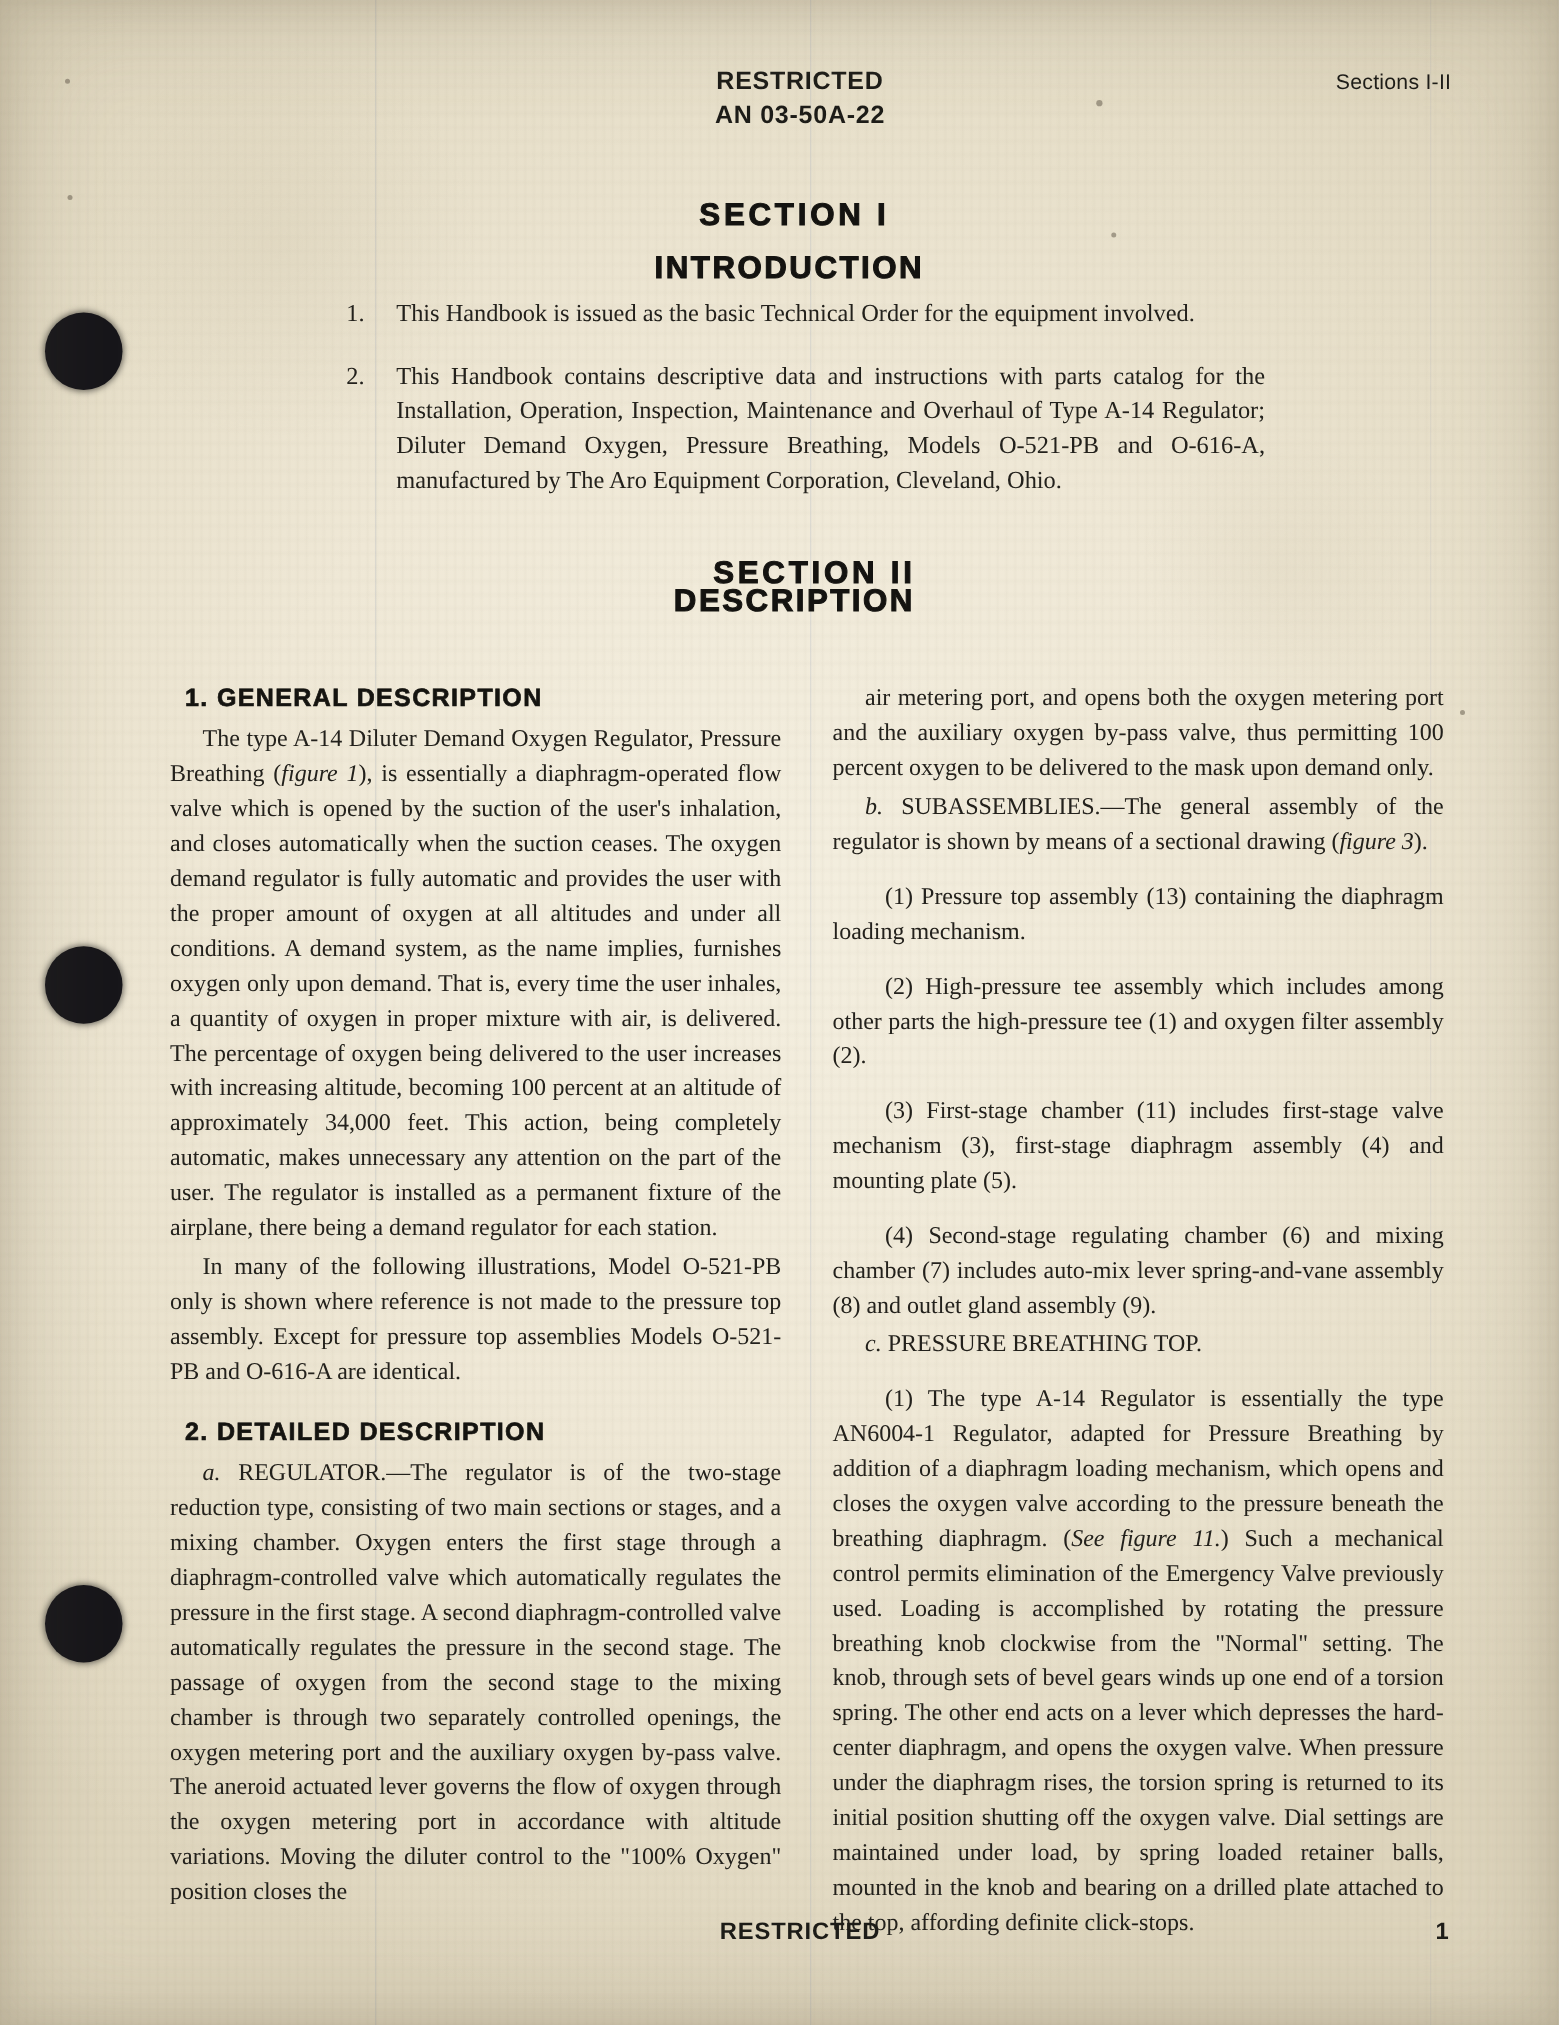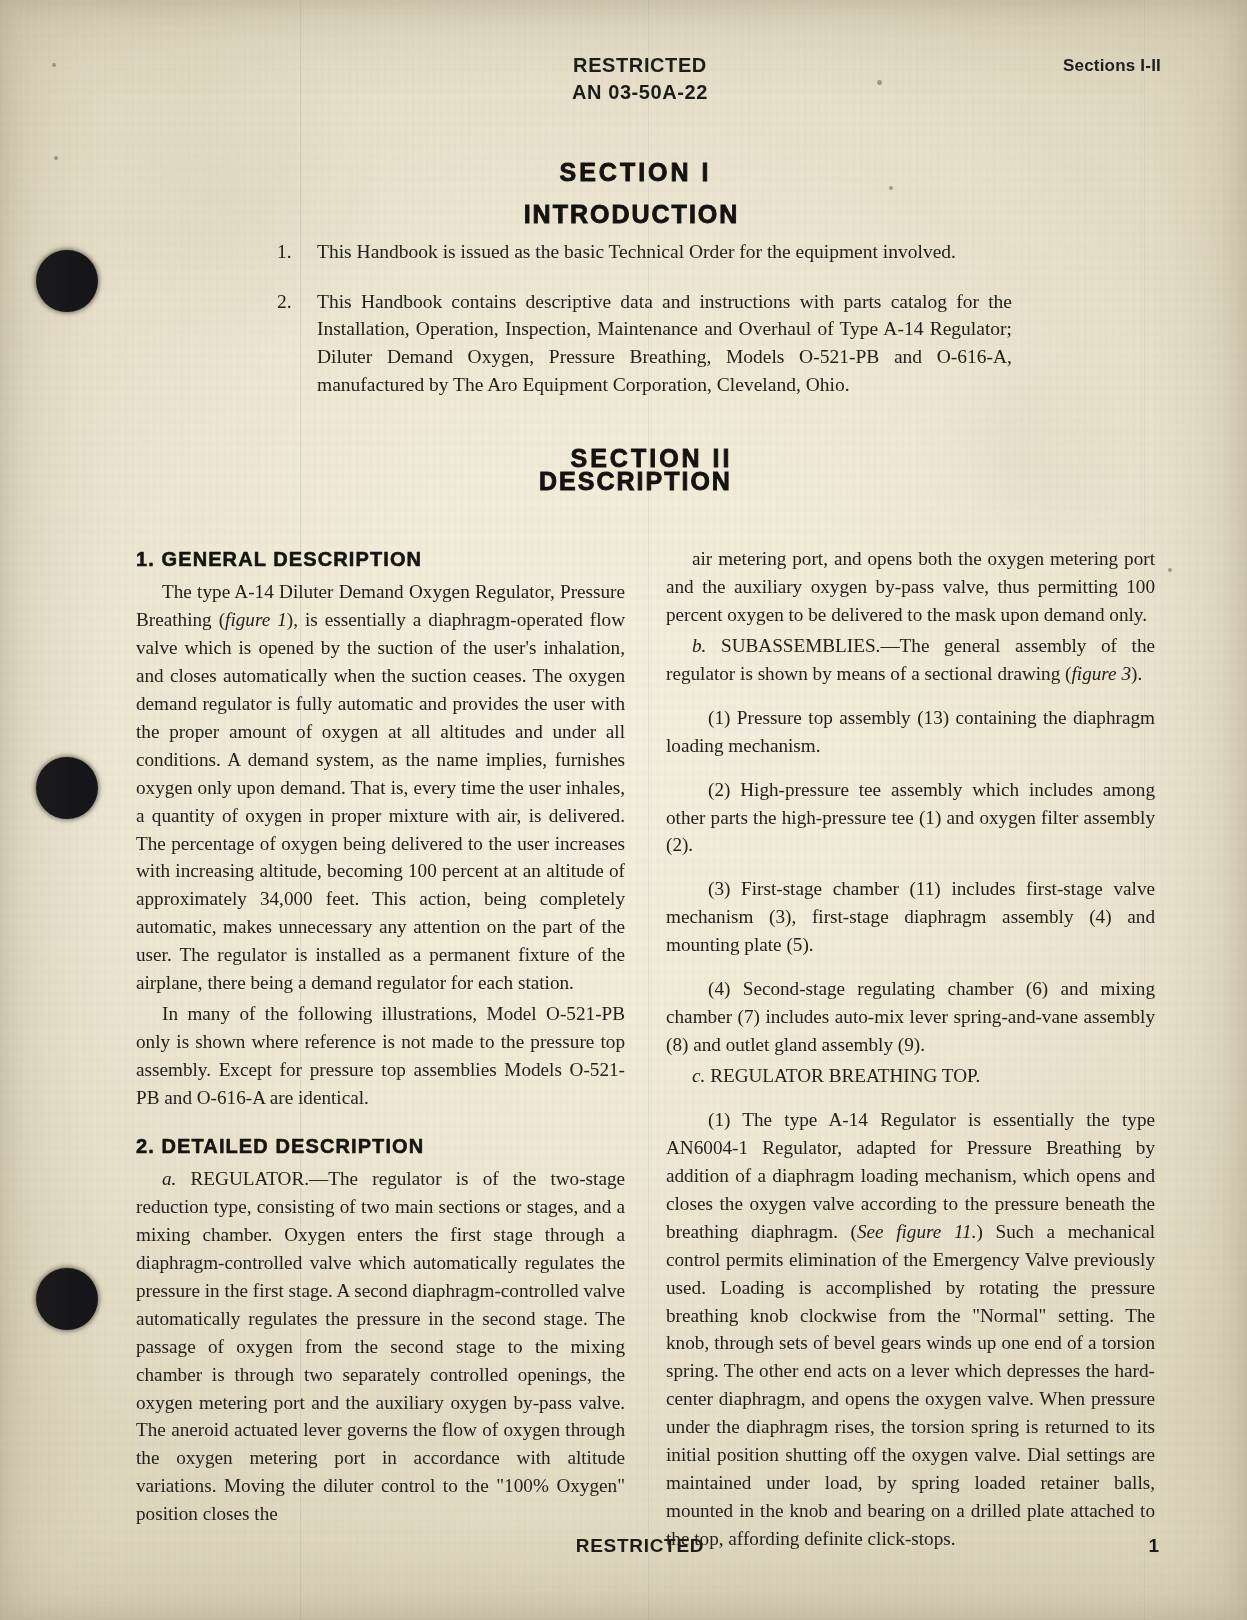--- a/index.html
+++ b/index.html
@@ -87,21 +87,21 @@
     font-size: 20px;
     letter-spacing: 0.6px;
     line-height: 1.33;
     color: #1d1c18;
   }
   .head-right {
     position: absolute;
     right: 86px;
     top: 4px;
     font-family: "Liberation Sans", "DejaVu Sans", sans-serif;
-    font-weight: bold;
+    font-weight: normal;
     font-size: 17px;
     letter-spacing: 0.2px;
     color: #1d1c18;
     margin-left: 32px;
   }
 
   
   .sec-title {
     text-align: center;
     font-family: "Liberation Sans", "DejaVu Sans", sans-serif;
@@ -154,21 +154,21 @@
   .col-left  { left: 136px; }
   .col-right { left: 666px; }
 
   .subhead {
     font-family: "Liberation Sans", "DejaVu Sans", sans-serif;
     font-weight: bold;
     font-size: 20px;
     letter-spacing: 1.1px;
     color: #151410;
     -webkit-text-stroke: 0.55px #151410;
-    margin: 0 0 4px 0;
+    margin: 0 0 4px 12px;
     text-align: left;
   }
   .subhead.spaced-top { margin-top: 20px; }
 
   p.para {
     margin: 0 0 3px 0;
     text-indent: 26px;
     text-align: justify;
   }
   p.para.sub {
@@ -276,21 +276,21 @@
 
       <p class="para">air metering port, and opens both the oxygen metering port and the auxiliary oxygen by-pass valve, thus permitting 100 percent oxygen to be delivered to the mask upon demand only.</p>
 
       <p class="para tight"><span class="it">b.</span>&nbsp;<span>SUBASSEMBLIES.</span><span>—The general assembly of the regulator is shown by means of a sectional drawing (</span><span class="it">figure 3</span><span>).</span></p>
 
       <p class="para sub">(1) Pressure top assembly (13) containing the diaphragm loading mechanism.</p>
       <p class="para sub">(2) High-pressure tee assembly which includes among other parts the high-pressure tee (1) and oxygen filter assembly (2).</p>
       <p class="para sub">(3) First-stage chamber (11) includes first-stage valve mechanism (3), first-stage diaphragm assembly (4) and mounting plate (5).</p>
       <p class="para sub">(4) Second-stage regulating chamber (6) and mixing chamber (7) includes auto-mix lever spring-and-vane assembly (8) and outlet gland assembly (9).</p>
 
-      <p class="para tight"><span class="it">c.</span>&nbsp;<span>REGULATOR BREATHING TOP.</span></p>
+      <p class="para tight"><span class="it">c.</span>&nbsp;<span>PRESSURE BREATHING TOP.</span></p>
 
       <p class="para sub"><span>(1) The type A-14 Regulator is essentially the type AN6004-1 Regulator, adapted for Pressure Breathing by addition of a diaphragm loading mechanism, which opens and closes the oxygen valve according to the pressure beneath the breathing diaphragm. (</span><span class="it">See figure 11.</span><span>) Such a mechanical control permits elimination of the Emergency Valve previously used. Loading is accomplished by rotating the pressure breathing knob clockwise from the "Normal" setting. The knob, through sets of bevel gears winds up one end of a torsion spring. The other end acts on a lever which depresses the hard-center diaphragm, and opens the oxygen valve. When pressure under the diaphragm rises, the torsion spring is returned to its initial position shutting off the oxygen valve. Dial settings are maintained under load, by spring loaded retainer balls, mounted in the knob and bearing on a drilled plate attached to the top, affording definite click-stops.</span></p>
 
     </div>
 
     <div class="footer">
       <div class="foot-center">RESTRICTED</div>
       <div class="foot-right">1</div>
     </div>
 

